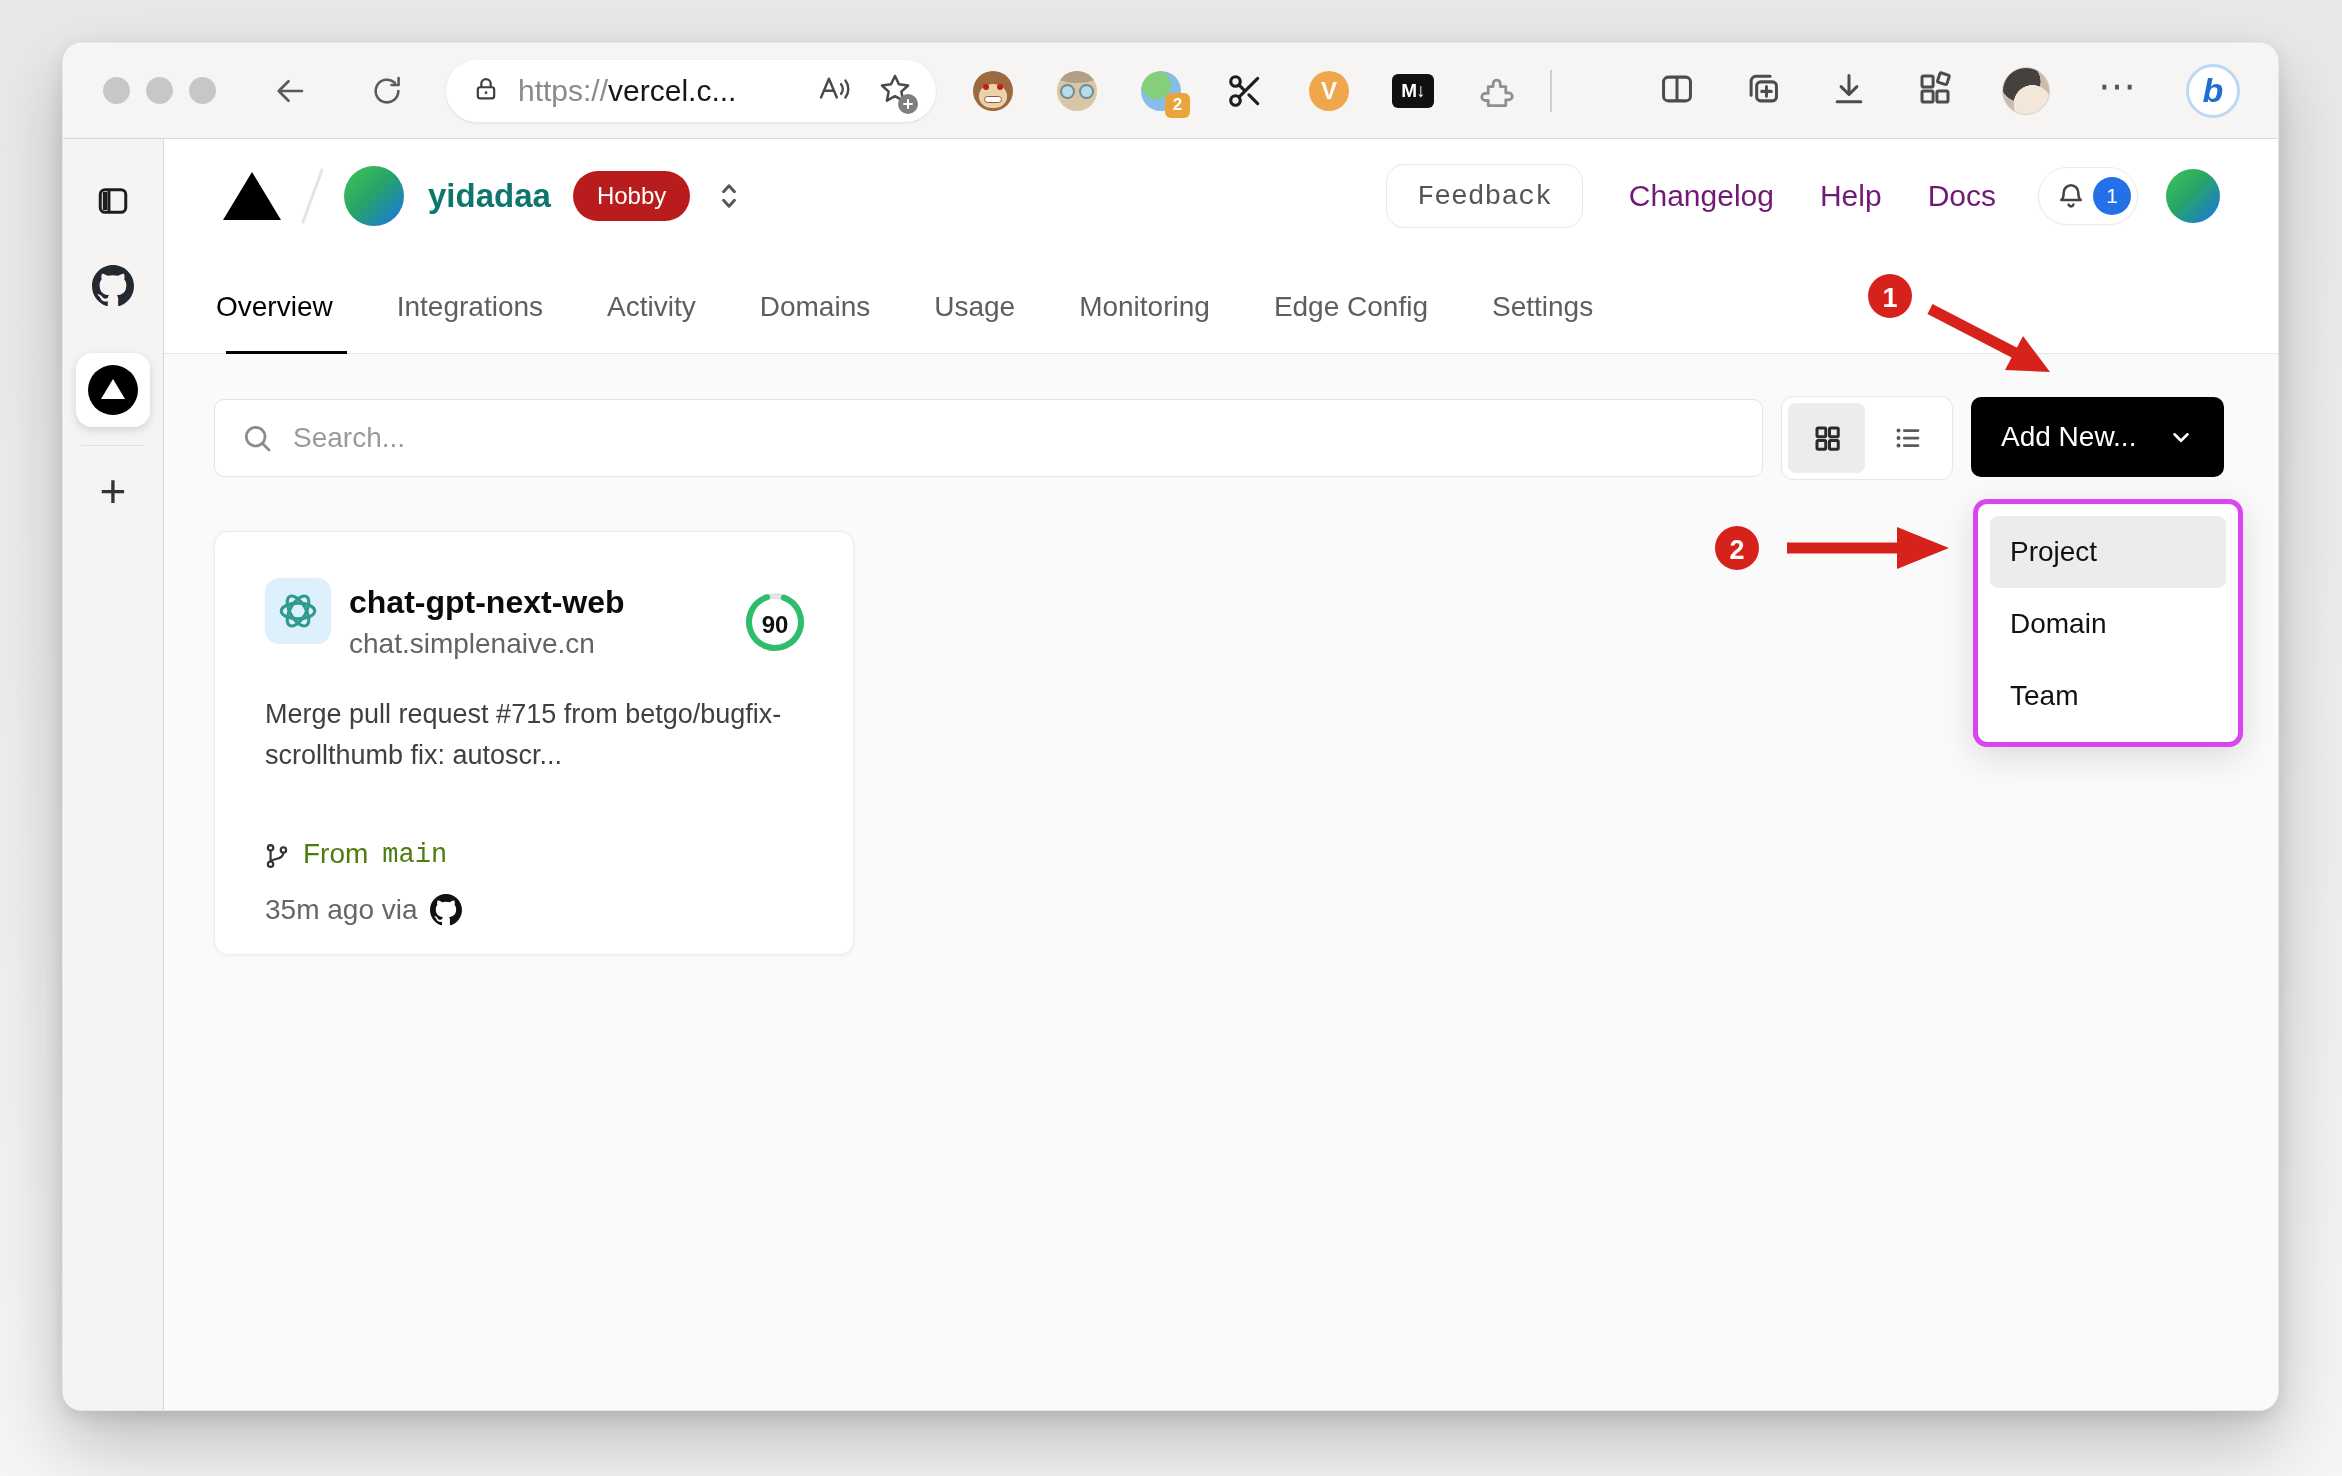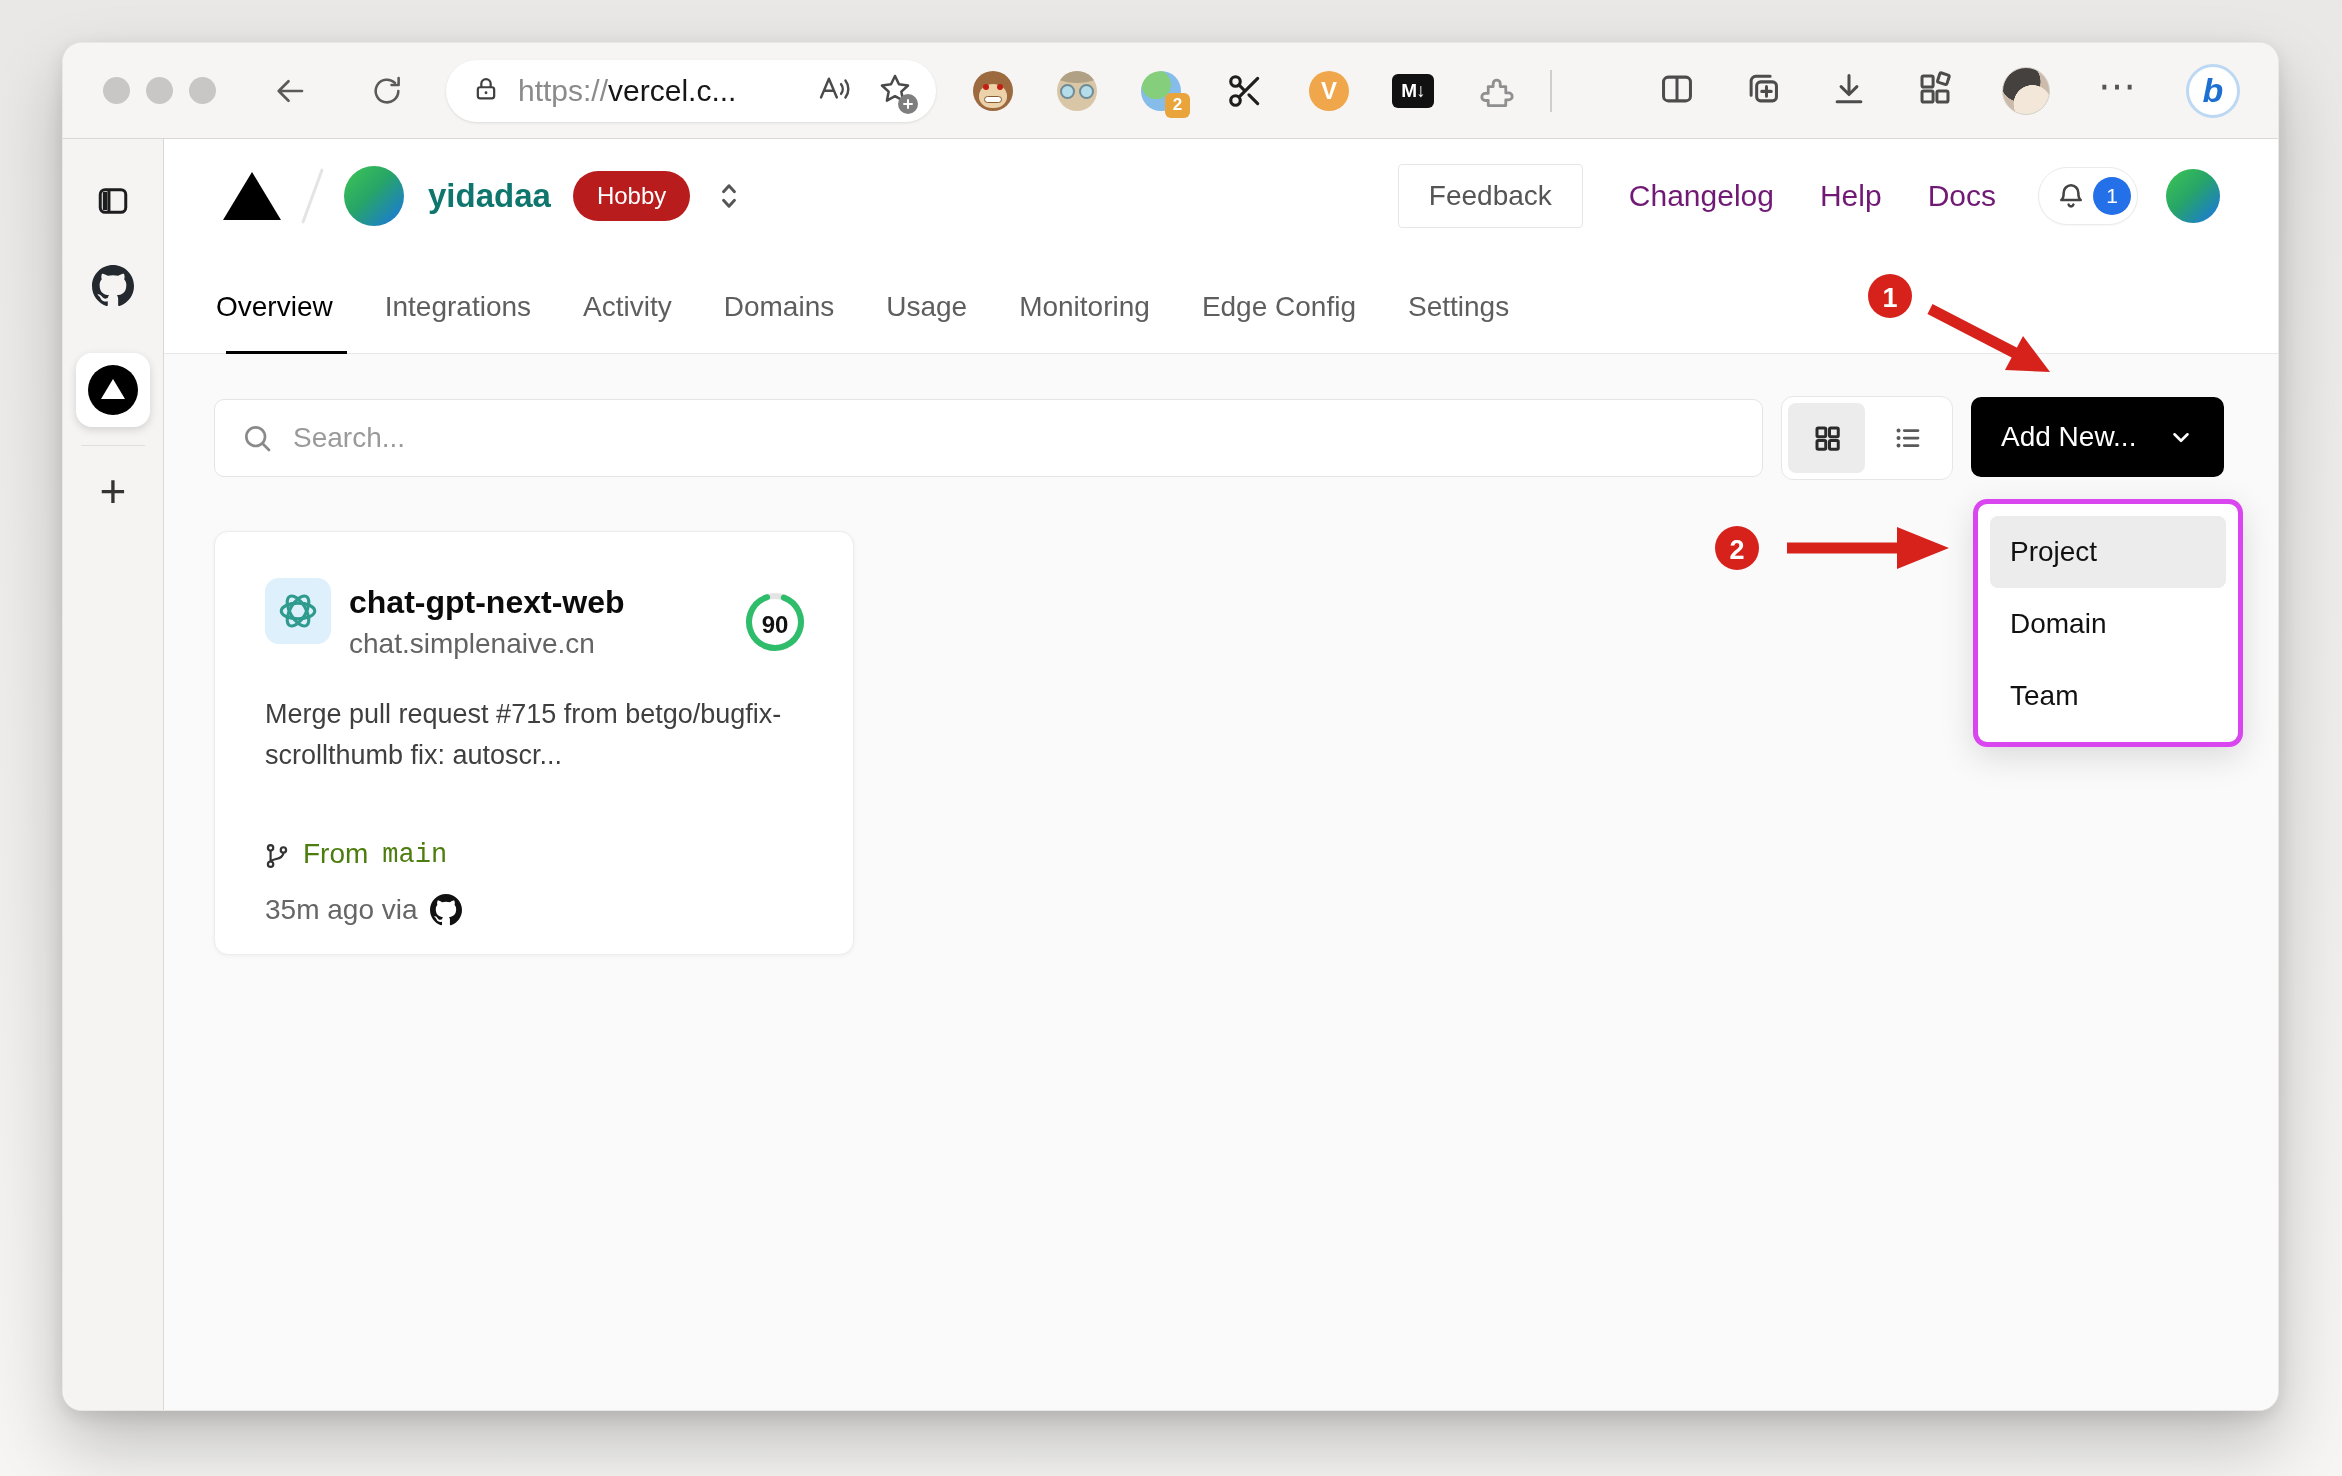--- a/index.html
+++ b/index.html
@@ -96,33 +96,33 @@
   .v-left { display:flex; align-items:center; }
   .logo-tri { width:0; height:0; border-left:29px solid transparent; border-right:29px solid transparent; border-bottom:48px solid #000; }
   .slash { width:3px; height:58px; background:#e4e4e4; transform:rotate(20deg); margin:0 30px; border-radius:2px; }
   .team-avatar { width:60px; height:60px; border-radius:50%; background:linear-gradient(135deg,#3ec654 0%,#27a567 45%,#1a73e8 100%); }
   .team-name { margin-left:24px; font-size:33px; font-weight:600; color:#0f766e; }
   .plan-badge { margin-left:22px; background:#b91c1c; color:#fff; font-size:24px; height:50px; padding:0 24px;
     border-radius:25px; display:flex; align-items:center; }
   .scope-chevrons { margin-left:24px; display:flex; }
 
   .v-right { margin-left:auto; display:flex; align-items:center; }
-  .feedback-btn { height:64px; padding:0 30px; border:1px solid #e6e6e6; border-radius:4px; background:#fff;
-    color:#555; font-size:28px; display:flex; align-items:center; }
+  .feedback-btn { height:64px; padding:0 30px; border:1px solid #e6e6e6; border-radius:18px; background:#fff;
+    color:#555; font-size:28px; display:flex; align-items:center;font-family:Liberation Mono, monospace; }
   .v-link { color:#701a75; font-size:30px; margin-left:46px; }
   .bell-pill { margin-left:42px; height:58px; padding:0 6px 0 16px; background:#fff; border:1px solid #ebebeb; border-radius:30px;
     display:flex; align-items:center; box-shadow:0 1px 2px rgba(0,0,0,.04); }
   .bell-badge { width:38px; height:38px; border-radius:50%; background:#2470e8; color:#fff; font-size:21px;
     display:flex; align-items:center; justify-content:center; margin-left:6px; }
   .user-avatar { width:54px; height:54px; border-radius:50%; margin-left:28px;
     background:linear-gradient(135deg,#3ec654 0%,#27a567 45%,#1a73e8 100%); }
 
   
   .v-tabs { height:101px; flex:0 0 101px; display:flex; align-items:flex-end; padding-left:52px;
-    border-bottom:1px solid #e7e7e7; background:#fff; gap:4px; }
+    border-bottom:1px solid #e7e7e7; background:#fff; gap:16px; }
   .v-tab { font-size:28px; color:#5e5e5e; padding:0 24px 30px 24px; position:relative; white-space:nowrap; }
   .v-tab.active { color:#000; }
   .v-tab.active::after { content:""; position:absolute; left:10px; right:10px; bottom:-2px; height:4px; background:#000; }
 
   
   .v-main { flex:1; background:#fafafa; border-radius:0 0 20px 0; position:relative; min-height:0; }
 
   .search-box { position:absolute; left:50px; top:45px; width:1549px; height:78px; background:#fff;
     border:1px solid #e4e4e4; border-radius:10px; display:flex; align-items:center; padding:0 26px; }
   .search-input { border:none; outline:none; flex:1; margin-left:20px; font-size:28px; color:#b91c1c;

